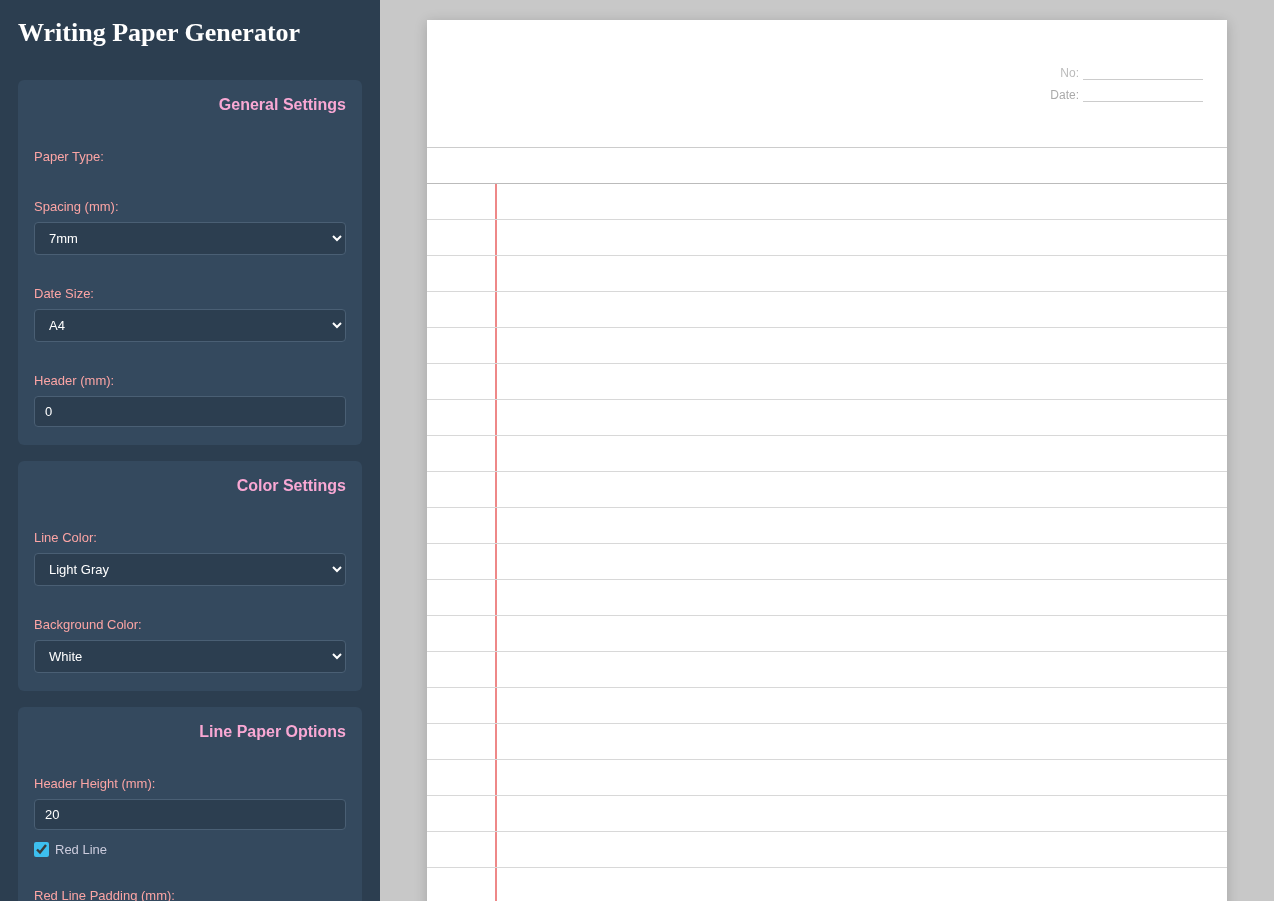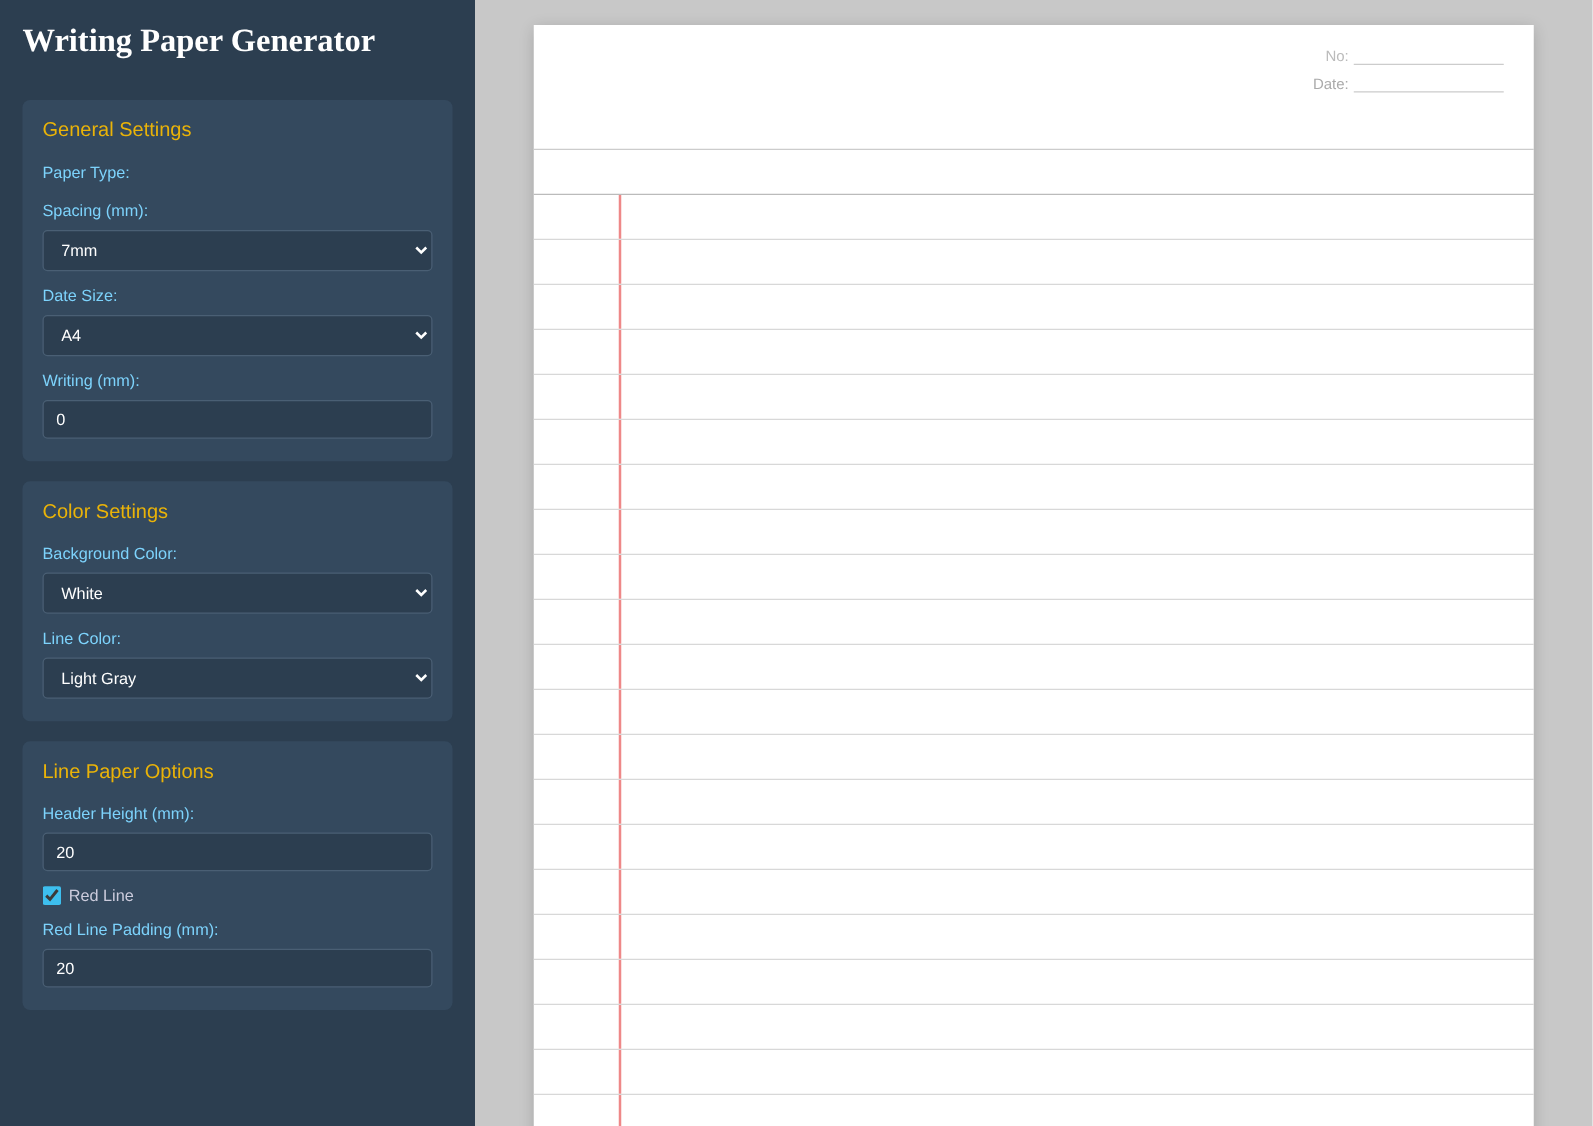--- a/index.html
+++ b/index.html
@@ -37,30 +37,32 @@
       background: #34495e;
       border-radius: 6px;
       padding: 16px 16px 18px 16px;
       display: flex;
       flex-direction: column;
       gap: 12px;
     }
 
     .section-title {
       font-size: 16px;
-      font-weight: normal;
-      color: #eab308;
+      font-weight: bold;
+      color: #f9a8d4;
       margin-bottom: 4px;
+      text-align: right;
     }
 
     .field-label {
       font-size: 13px;
-      color: #7dd3fc;
+      color: #fca5a5;
       margin-bottom: 4px;
       display: block;
+      margin-top: 19px;
     }
 
     .field-group {
       display: flex;
       flex-direction: column;
       gap: 4px;
     }
 
     select, input[type="text"], input[type="number"] {
       width: 100%;
@@ -112,20 +114,21 @@
       position: relative;
       display: flex;
       flex-direction: column;
     }
 
     .paper-header {
       height: 100px;
       border-bottom: 1px solid #ccc;
       position: relative;
       padding: 16px 24px 0 24px;
+      margin-top: 28px;
     }
 
     .paper-header .no-line {
       position: absolute;
       right: 24px;
       top: 18px;
       font-size: 12px;
       color: #aaa;
       display: flex;
       align-items: center;
@@ -221,47 +224,47 @@
       <select>
         <option selected="">A4</option>
         <option>A3</option>
         <option>A5</option>
         <option>Letter</option>
         <option>Legal</option>
       </select>
     </div>
 
     <div class="field-group">
-      <label class="field-label">Writing (mm):</label>
+      <label class="field-label">Header (mm):</label>
       <input type="number" value="0" style="">
     </div>
   </div>
 
   <div class="settings-section">
     <div class="section-title">Color Settings</div>
+
+    <div class="field-group">
+      <label class="field-label">Line Color:</label>
+      <select>
+        <option selected="">Light Gray</option>
+        <option>Gray</option>
+        <option>Blue</option>
+        <option>Red</option>
+        <option>Black</option>
+      </select>
+    </div>
 
     <div class="field-group">
       <label class="field-label">Background Color:</label>
       <select>
         <option selected="">White</option>
         <option>Cream</option>
         <option>Yellow</option>
         <option>Blue</option>
         <option>Pink</option>
-      </select>
-    </div>
-
-    <div class="field-group">
-      <label class="field-label">Line Color:</label>
-      <select>
-        <option selected="">Light Gray</option>
-        <option>Gray</option>
-        <option>Blue</option>
-        <option>Red</option>
-        <option>Black</option>
       </select>
     </div>
   </div>
 
   <div class="settings-section">
     <div class="section-title">Line Paper Options</div>
 
     <div class="field-group">
       <label class="field-label">Header Height (mm):</label>
       <input type="number" value="20" style="">

